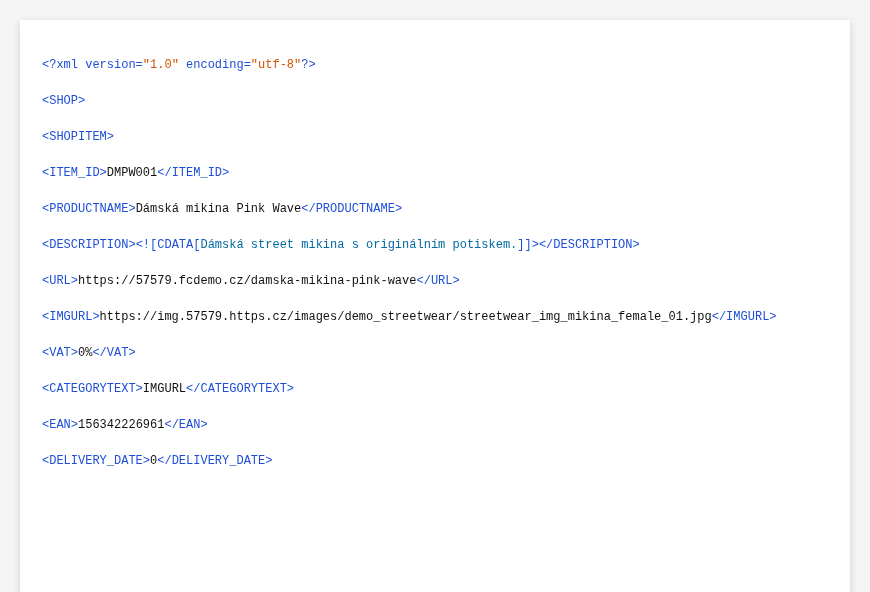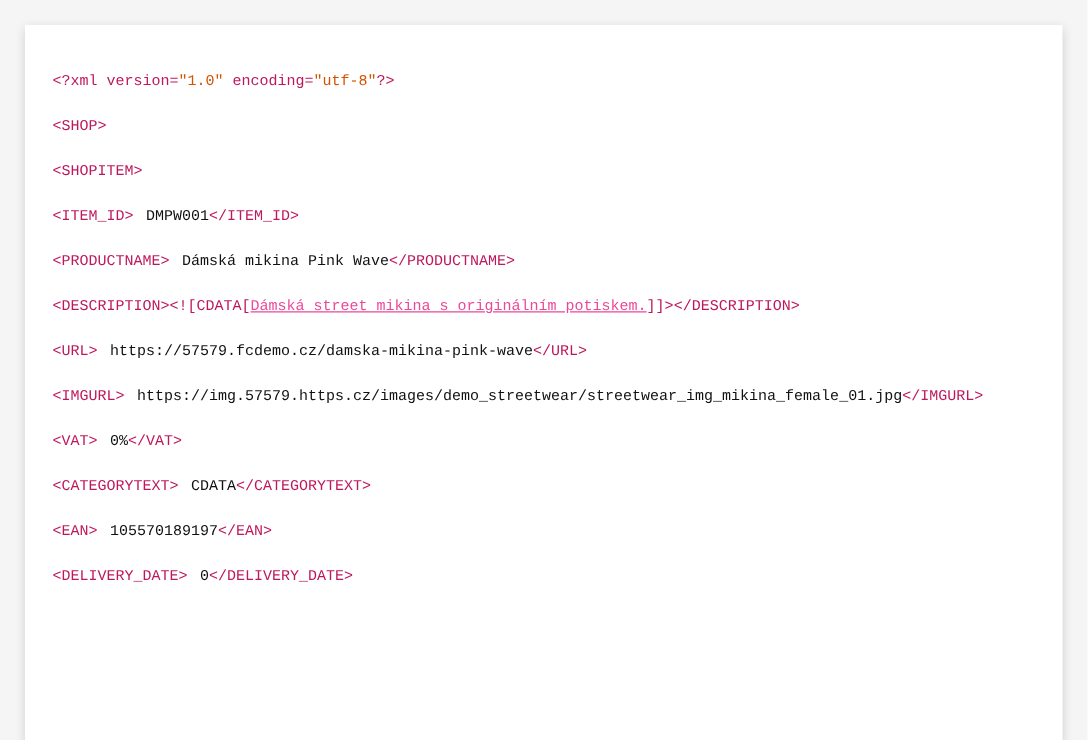--- a/index.html
+++ b/index.html
@@ -12,41 +12,41 @@
   }
   .code-container {
     background: #ffffff;
     box-shadow: 0 2px 8px rgba(0,0,0,0.15);
     padding: 18px 22px;
     max-width: 870px;
     box-sizing: border-box;
     overflow-x: auto;
     white-space: pre;
   }
-  .tag { color: #be185d; }
+  .tag { color: #1d4ed8; }
   .attr-val { color: #d35400; }
-  .text { color: #111111; margin-left: 10px; }
-  .cdata-text { color: #ec4899; text-decoration: underline; }
+  .text { color: #111111; }
+  .cdata-text { color: #0369a1; }
   .line { display: block; }
 </style>
 </head>
 <body>
 
 <div class="code-container">
 <span class="line"><span class="tag">&lt;?xml version=</span><span class="attr-val">"1.0"</span><span class="tag"> encoding=</span><span class="attr-val">"utf-8"</span><span class="tag">?&gt;</span></span>
 <span class="line"><span class="tag">&lt;SHOP&gt;</span></span>
 <span class="line"><span class="tag">&lt;SHOPITEM&gt;</span></span>
 <span class="line"><span class="tag">&lt;ITEM_ID&gt;</span><span class="text">DMPW001</span><span class="tag">&lt;/ITEM_ID&gt;</span></span>
 <span class="line"><span class="tag">&lt;PRODUCTNAME&gt;</span><span class="text">Dámská mikina Pink Wave</span><span class="tag">&lt;/PRODUCTNAME&gt;</span></span>
 <span class="line"><span class="tag">&lt;DESCRIPTION&gt;</span><span class="tag">&lt;![CDATA[</span><span class="cdata-text">Dámská street mikina s originálním potiskem.</span><span class="tag">]]&gt;</span><span class="tag">&lt;/DESCRIPTION&gt;</span></span>
 <span class="line"><span class="tag">&lt;URL&gt;</span><span class="text">https://57579.fcdemo.cz/damska-mikina-pink-wave</span><span class="tag">&lt;/URL&gt;</span></span>
 <span class="line"><span class="tag">&lt;IMGURL&gt;</span><span class="text">https://img.57579.https.cz/images/demo_streetwear/streetwear_img_mikina_female_01.jpg</span><span class="tag">&lt;/IMGURL&gt;</span></span>
 <span class="line"><span class="tag">&lt;VAT&gt;</span><span class="text">0%</span><span class="tag">&lt;/VAT&gt;</span></span>
-<span class="line"><span class="tag">&lt;CATEGORYTEXT&gt;</span><span class="text">CDATA</span><span class="tag">&lt;/CATEGORYTEXT&gt;</span></span>
-<span class="line"><span class="tag">&lt;EAN&gt;</span><span class="text">105570189197</span><span class="tag">&lt;/EAN&gt;</span></span>
+<span class="line"><span class="tag">&lt;CATEGORYTEXT&gt;</span><span class="text">IMGURL</span><span class="tag">&lt;/CATEGORYTEXT&gt;</span></span>
+<span class="line"><span class="tag">&lt;EAN&gt;</span><span class="text">156342226961</span><span class="tag">&lt;/EAN&gt;</span></span>
 <span class="line"><span class="tag">&lt;DELIVERY_DATE&gt;</span><span class="text">0</span><span class="tag">&lt;/DELIVERY_DATE&gt;</span></span>
 
 
 
 
 
 
 
 
 

